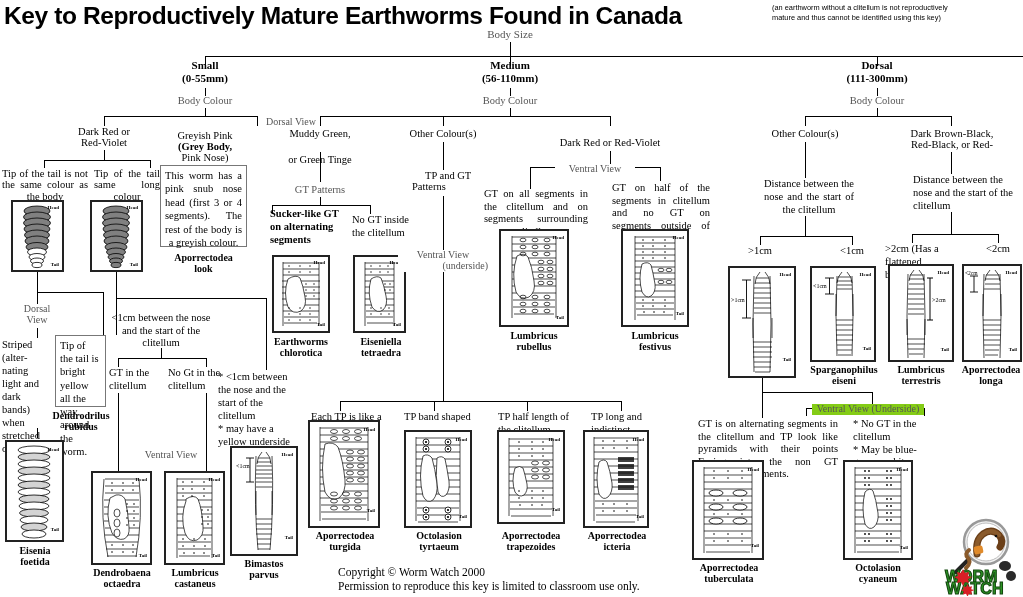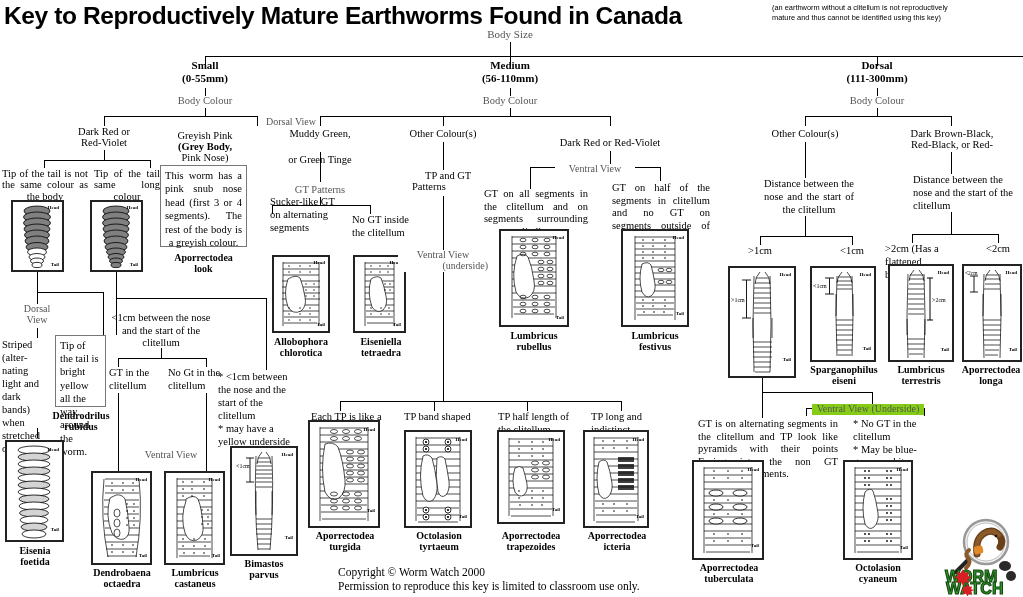--- a/index.html
+++ b/index.html
@@ -297,21 +297,21 @@
 <div class="txt ctr" style="left:393px;top:128px;width:100px;font-size:10.5px;">Other Colour(s)</div>
 <div class="txt ctr" style="left:535px;top:137px;width:150px;font-size:10.5px;">Dark Red or Red-Violet</div>
 
 <div class="vl" style="left:320px;top:152px;height:30px;"></div>
 <div class="txt ctr grey" style="left:280px;top:184px;width:80px;font-size:10.5px;">GT Patterns</div>
 <div class="vl" style="left:320px;top:197px;height:8px;"></div>
 <div class="hl" style="left:272px;top:205px;width:98px;"></div>
 <div class="vl" style="left:272px;top:205px;height:9px;"></div>
 <div class="vl" style="left:370px;top:205px;height:9px;"></div>
 
-<div class="txt" style="left:270px;top:196px;width:76px;font-size:10.5px;line-height:1.22;">Sucker-like GT on alternating segments</div>
+<div class="txt" style="left:270px;top:208px;width:76px;font-size:10.5px;line-height:1.22;font-weight:bold;">Sucker-like GT on alternating segments</div>
 <div class="txt" style="left:352px;top:214px;width:66px;font-size:10.5px;line-height:1.22;">No GT inside the clitellum</div>
 
 <div class="wbox" style="left:272px;top:255px;width:58px;height:78px;">
   <svg width="54" height="74" viewBox="0 0 54 74">
     <g stroke="#000" stroke-width="0.7" fill="none">
       <path d="M9 6 h36 M9 12 h36 M9 18 h36 M8 24 h38 M8 30 h38 M8 36 h38 M8 42 h38 M9 48 h36 M9 54 h36 M10 60 h34 M10 66 h33"></path>
       <path d="M9 5 v64"></path>
         <path d="M45 5 v64"></path>
       <path d="M14 22 q-5 14 0 28 q5 8 13 4 q6-5 4-14 q-2-12 -5-19 q-4-4 -12 1 z" fill="#fff"></path>
     </g>
@@ -335,21 +335,21 @@
         <circle cx="26" cy="57" r="0.7"></circle>
         <circle cx="36" cy="57" r="0.7"></circle>
       <circle cx="15" cy="63" r="0.7"></circle>
         <circle cx="26" cy="63" r="0.7"></circle>
         <circle cx="36" cy="63" r="0.7"></circle>
     </g>
   </svg>
   <div class="wlab" style="right:3px;top:3px;">Head</div>
   <div class="wlab" style="right:3px;bottom:4px;">Tail</div>
 </div>
-<div class="sp" style="left:262px;top:336px;width:78px;font-size:10px;">Allobophora</div>
+<div class="sp" style="left:262px;top:336px;width:78px;font-size:10px;">Earthworms</div>
 <div class="sp" style="left:262px;top:347px;width:78px;font-size:10px;">chlorotica</div>
 
 <div class="wbox" style="left:353px;top:255px;width:53px;height:78px;">
   <svg width="49" height="74" viewBox="0 0 49 74">
     <g stroke="#000" stroke-width="0.7" fill="none">
       <path d="M10 6 h29 M10 12 h29 M10 18 h29 M10 24 h29 M10 30 h29 M10 36 h29 M10 42 h29 M10 48 h29 M11 54 h28 M11 60 h27 M12 66 h26"></path>
       <path d="M10 5 v64"></path>
         <path d="M39 5 v64"></path>
       <path d="M16 22 q-4 14 1 28 q5 7 11 3 q5-5 3-14 q-2-11 -5-18 q-4-3 -10 1 z" fill="#fff"></path>
     </g>

